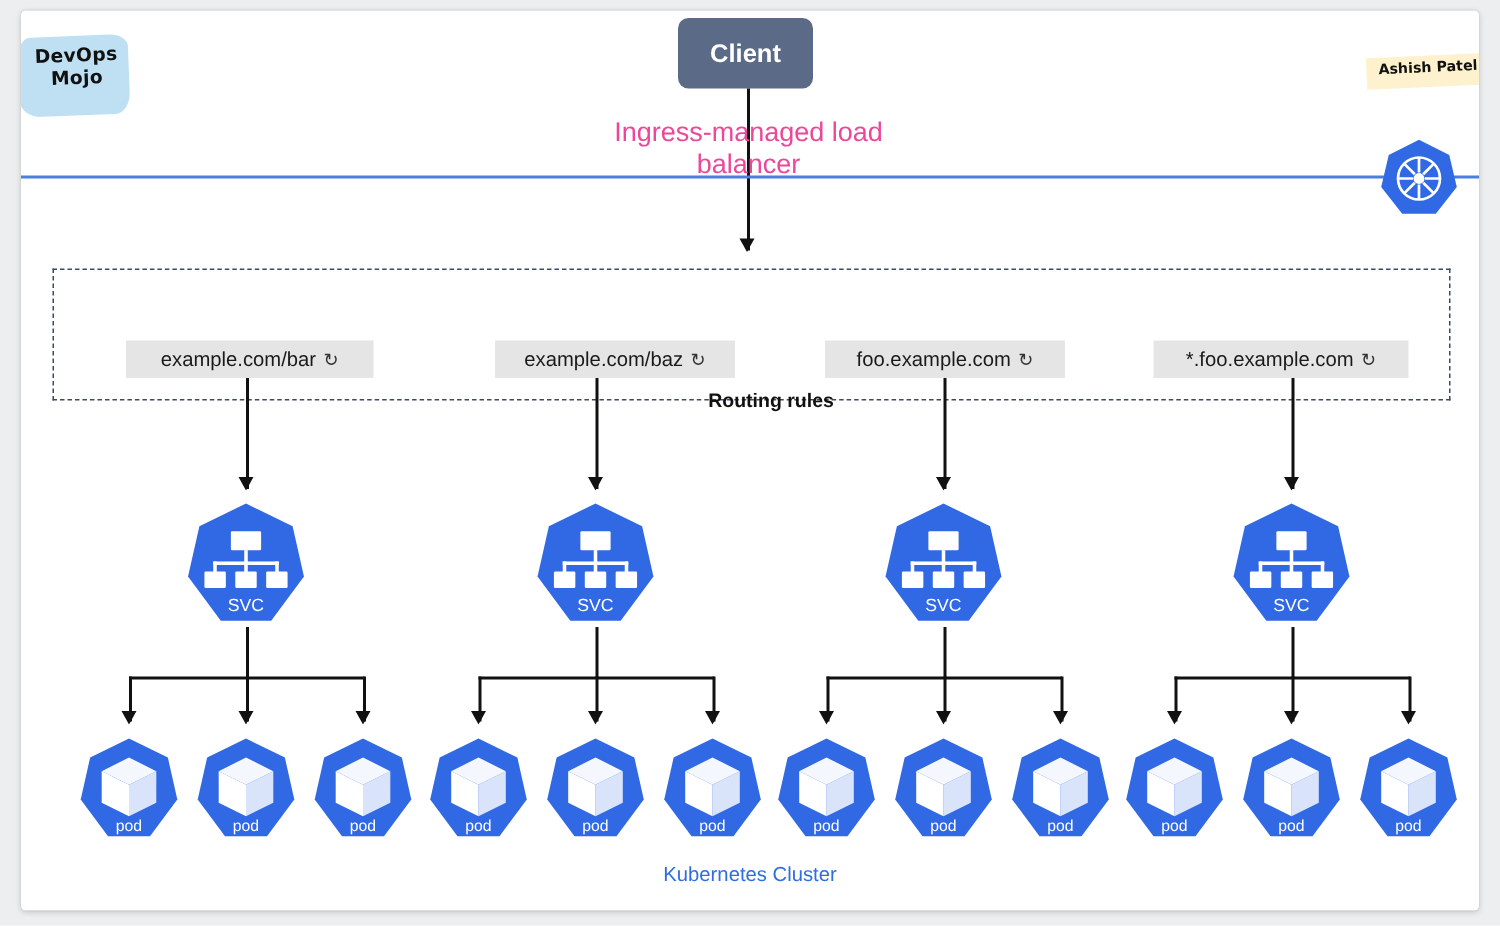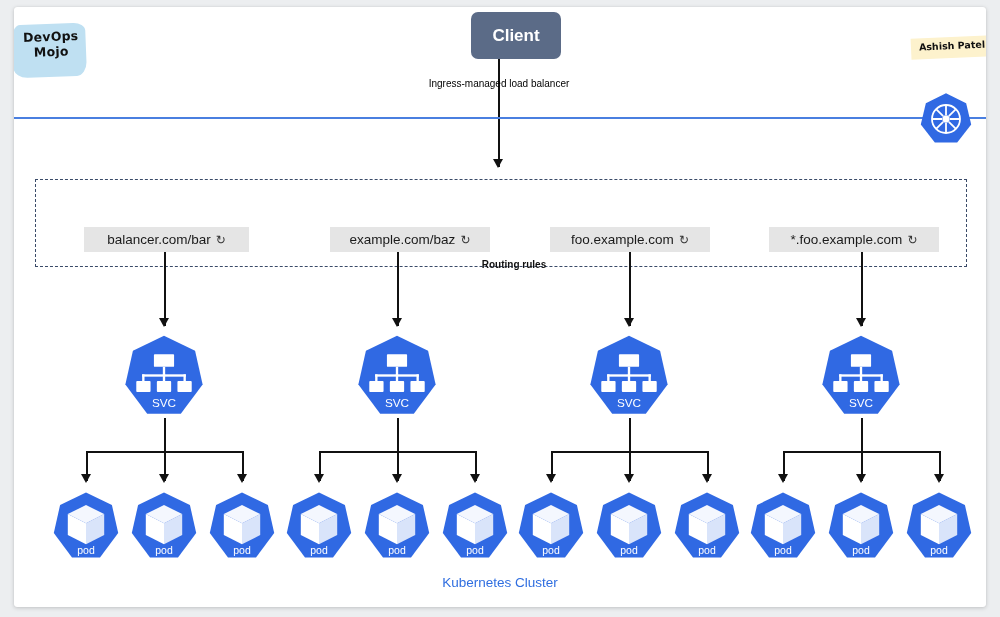--- a/index.html
+++ b/index.html
@@ -43,41 +43,41 @@
     left:897px;top:33px;width:82px;text-align:center;
     color:#111;font-family:"DejaVu Sans", sans-serif;
     font-weight:bold;font-size:9.5px;
     transform:rotate(-2.6deg);
   }
 
   
   #client-box{
     left:438px;top:5px;width:90px;height:47px;
     background:#5b6b87;border-radius:7px;
-    display:flex;align-items:center;justify-content:center;margin-left:19px;
+    display:flex;align-items:center;justify-content:center;
   }
   #client-box span{color:#fff;font-weight:bold;font-size:17px;}
   #lb-label{
     left:375px;top:71px;width:220px;text-align:center;
-    font-size:10px;color:#000000;
+    font-size:18px;color:#ec4899;
   }
 
   
   #cluster-line{left:0;top:110px;width:972px;height:2px;background:#4a7fe0;}
   #k8s-logo{left:904px;top:84px;width:56px;height:56px;}
 
   
   #rules-box{
     left:21px;top:172px;width:932px;height:88px;
     border:1.6px dashed #3a4a68;
     box-sizing:border-box;
   }
   #rules-label{
     left:430px;top:252px;width:140px;text-align:center;
-    font-weight:bold;font-size:10px;color:#111;
+    font-weight:bold;font-size:13px;color:#111;
   }
   .rule{
     height:25px;background:#e5e5e5;
     display:flex;align-items:center;justify-content:center;
     gap:5px;font-size:13.5px;color:#1a1a1a;white-space:nowrap;
   }
   .rule .rot{font-size:12px;color:#333;}
 
   
   .vline{background:#111;width:1.6px;}
@@ -132,21 +132,21 @@
         <line x1="45" y1="55" x2="32.3" y2="67.7"></line>
       </g>
     </svg>
   </div>
 
 
   <div class="abs" id="rules-box"></div>
   <div class="abs" id="rules-label">Routing rules</div>
 
   <div class="abs rule" style="left:70px;top:220px;width:165px;">
-    <span>balancer.com/bar</span>
+    <span>example.com/bar</span>
     <span class="rot">↻</span>
   </div>
   <div class="abs rule" style="left:316px;top:220px;width:160px;">
     <span>example.com/baz</span>
     <span class="rot">↻</span>
   </div>
   <div class="abs rule" style="left:536px;top:220px;width:160px;">
     <span>foo.example.com</span>
     <span class="rot">↻</span>
   </div>

